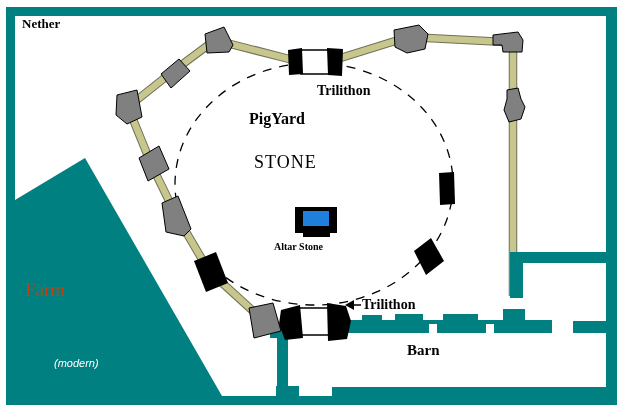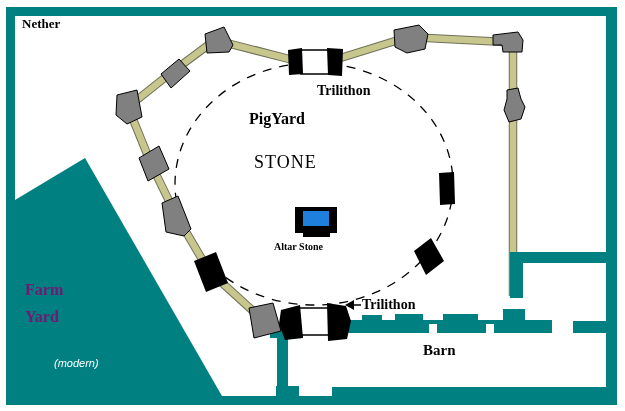--- a/index.html
+++ b/index.html
@@ -9,23 +9,23 @@
     font-family:"Liberation Serif", serif;
   }
   #map-canvas{position:absolute;left:0;top:0;}
   .label{position:absolute;color:#000;white-space:nowrap;line-height:1.1;}
   .lbl-title{left:22px;top:14px;font-size:13px;font-weight:bold;line-height:20px;}
   .lbl-trilithon-top{left:317px;top:83px;font-size:14px;font-weight:bold;}
   .lbl-pigyard{left:249px;top:110px;font-size:16px;font-weight:bold;}
   .lbl-stone-circle{left:210px;top:150px;font-size:18px;font-weight:normal;letter-spacing:1px;line-height:24px;margin-left:44px;}
   .lbl-altar{left:274px;top:241px;font-size:10px;font-weight:bold;}
   .lbl-trilithon-bottom{left:362px;top:297px;font-size:14px;font-weight:bold;}
-  .lbl-farmyard{left:25px;top:276px;font-size:16px;font-weight:bold;color:#701a75;line-height:27px;}
+  .lbl-farmyard{left:25px;top:276px;font-size:19px;font-weight:normal;color:#c2410c;line-height:27px;}
   .lbl-modern{left:54px;top:357px;font-size:11px;color:#ffffff;font-family:"Liberation Sans",sans-serif;font-weight:normal;font-style:italic;}
-  .lbl-barn{left:423px;top:342px;font-size:15px;font-weight:bold;}
+  .lbl-barn{left:407px;top:342px;font-size:15px;font-weight:bold;}
 </style>
 </head>
 <body>
 
 <svg id="map-canvas" width="625" height="411" viewBox="0 0 625 411">
 
   <g>
     <rect x="6" y="7" width="611" height="9" fill="#008080"></rect>
     <rect x="6" y="7" width="9" height="389" fill="#008080"></rect>
     <rect x="606" y="7" width="11" height="398" fill="#008080"></rect>
@@ -125,18 +125,17 @@
 <div class="label lbl-stone-circle">
   <div>STONE</div>
 </div>
 
 <div class="label lbl-altar">Altar Stone</div>
 
 <div class="label lbl-trilithon-bottom">Trilithon</div>
 
 <div class="label lbl-farmyard">
   <div>Farm</div>
-  <div>Yard</div>
 </div>
 
 <div class="label lbl-modern">(modern)</div>
 
 <div class="label lbl-barn">Barn</div>
 
 </body></html>

